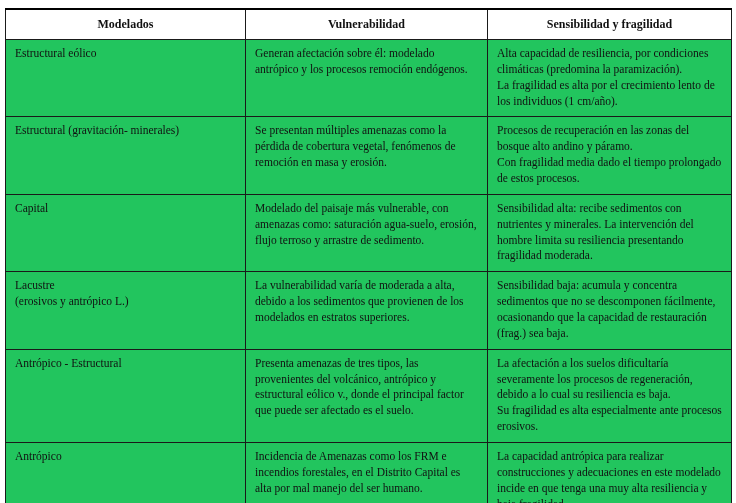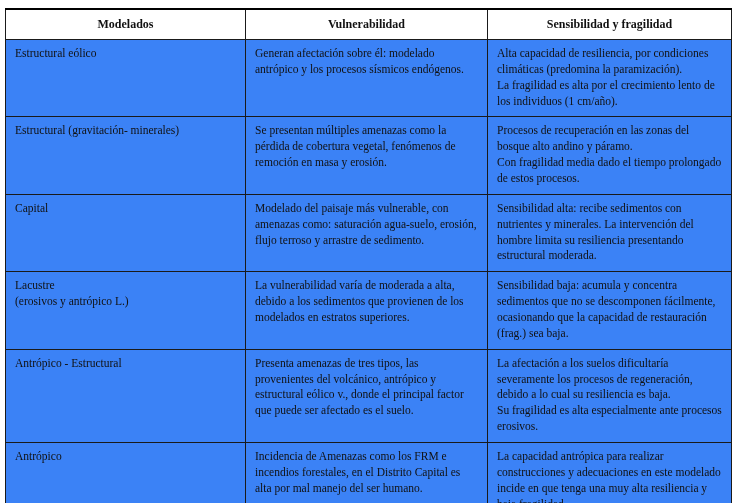--- a/index.html
+++ b/index.html
@@ -37,21 +37,21 @@
     background: #ffffff;
   }
   table.data-table td {
     border: 1px solid #1a1a1a;
     vertical-align: top;
     text-align: left;
     font-size: 11.5px;
     line-height: 1.38;
     padding: 6px 9px 7px 9px;
     white-space: pre-line;
-    background: #3b82f6;
+    background: #22c55e;
   }
   table.data-table tr:last-child td {
     border-bottom: 2px solid #000000;
   }
 </style>
 </head>
 <body>
 
 <div class="page">
   <table class="data-table">
@@ -63,34 +63,34 @@
     <thead>
       <tr>
         <th>Modelados</th>
         <th>Vulnerabilidad</th>
         <th>Sensibilidad y fragilidad</th>
       </tr>
     </thead>
     <tbody>
       <tr>
         <td>Estructural eólico</td>
-        <td>Generan afectación sobre él: modelado antrópico y los procesos sísmicos endógenos.</td>
+        <td>Generan afectación sobre él: modelado antrópico y los procesos remoción endógenos.</td>
         <td>Alta capacidad de resiliencia, por condiciones climáticas (predomina la paramización).
 La fragilidad es alta por el crecimiento lento de los individuos (1 cm/año).</td>
       </tr>
       <tr>
         <td>Estructural (gravitación- minerales)</td>
         <td>Se presentan múltiples amenazas como la pérdida de cobertura vegetal, fenómenos de remoción en masa y erosión.</td>
         <td>Procesos de recuperación en las zonas del bosque alto andino y páramo.
 Con fragilidad media dado el tiempo prolongado de estos procesos.</td>
       </tr>
       <tr>
         <td>Capital</td>
         <td>Modelado del paisaje más vulnerable, con amenazas como: saturación agua-suelo, erosión, flujo terroso y arrastre de sedimento.</td>
-        <td>Sensibilidad alta: recibe sedimentos con nutrientes y minerales. La intervención del hombre limita su resiliencia presentando estructural moderada.</td>
+        <td>Sensibilidad alta: recibe sedimentos con nutrientes y minerales. La intervención del hombre limita su resiliencia presentando fragilidad moderada.</td>
       </tr>
       <tr>
         <td>Lacustre
 (erosivos y antrópico L.)</td>
         <td>La vulnerabilidad varía de moderada a alta, debido a los sedimentos que provienen de los modelados en estratos superiores.</td>
         <td>Sensibilidad baja: acumula y concentra sedimentos que no se descomponen fácilmente, ocasionando que la capacidad de restauración (frag.) sea baja.</td>
       </tr>
       <tr>
         <td>Antrópico - Estructural</td>
         <td>Presenta amenazas de tres tipos, las provenientes del volcánico, antrópico y estructural eólico v., donde el principal factor que puede ser afectado es el suelo.</td>

